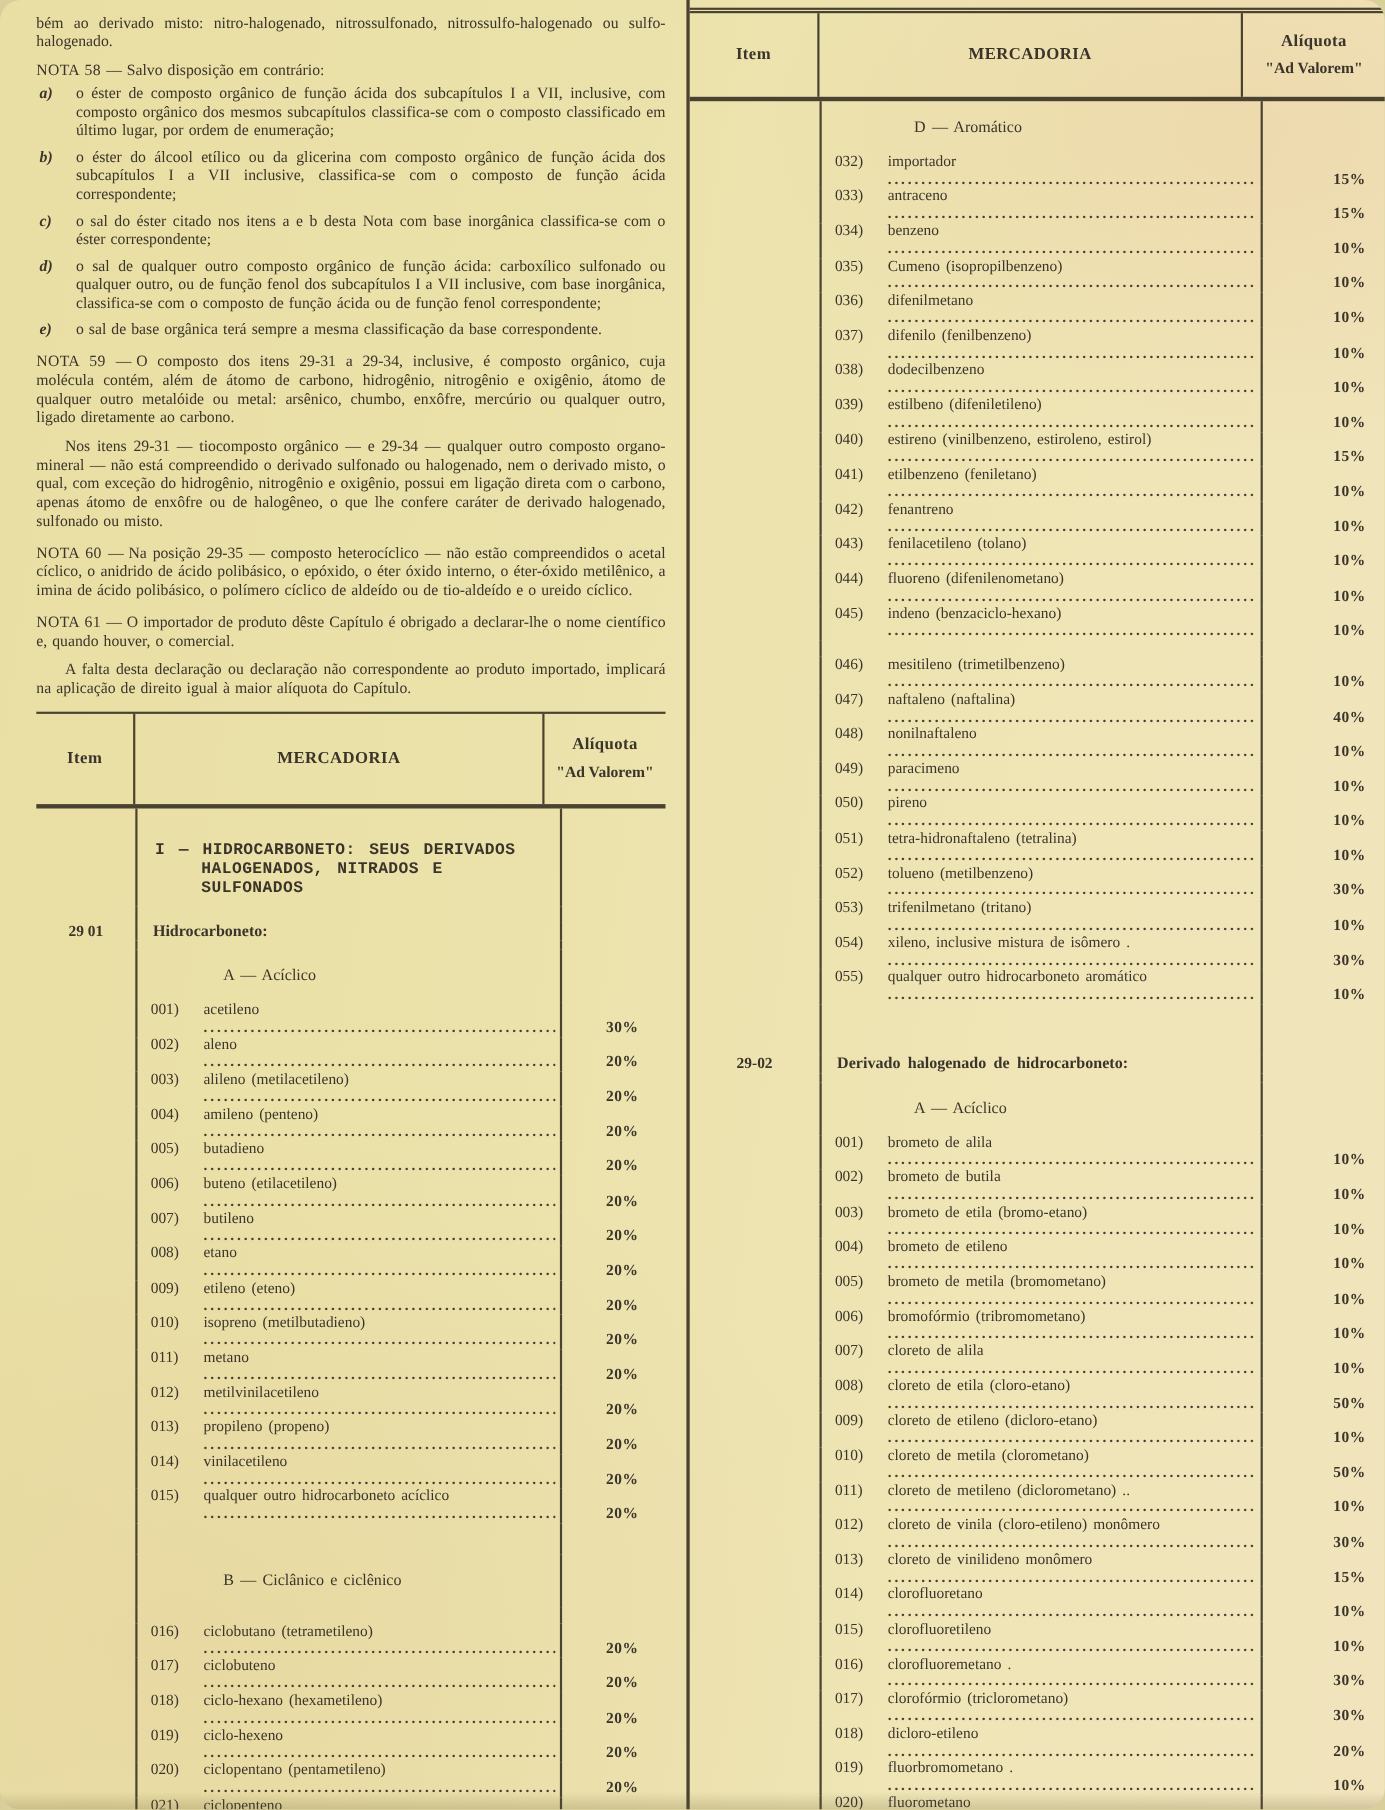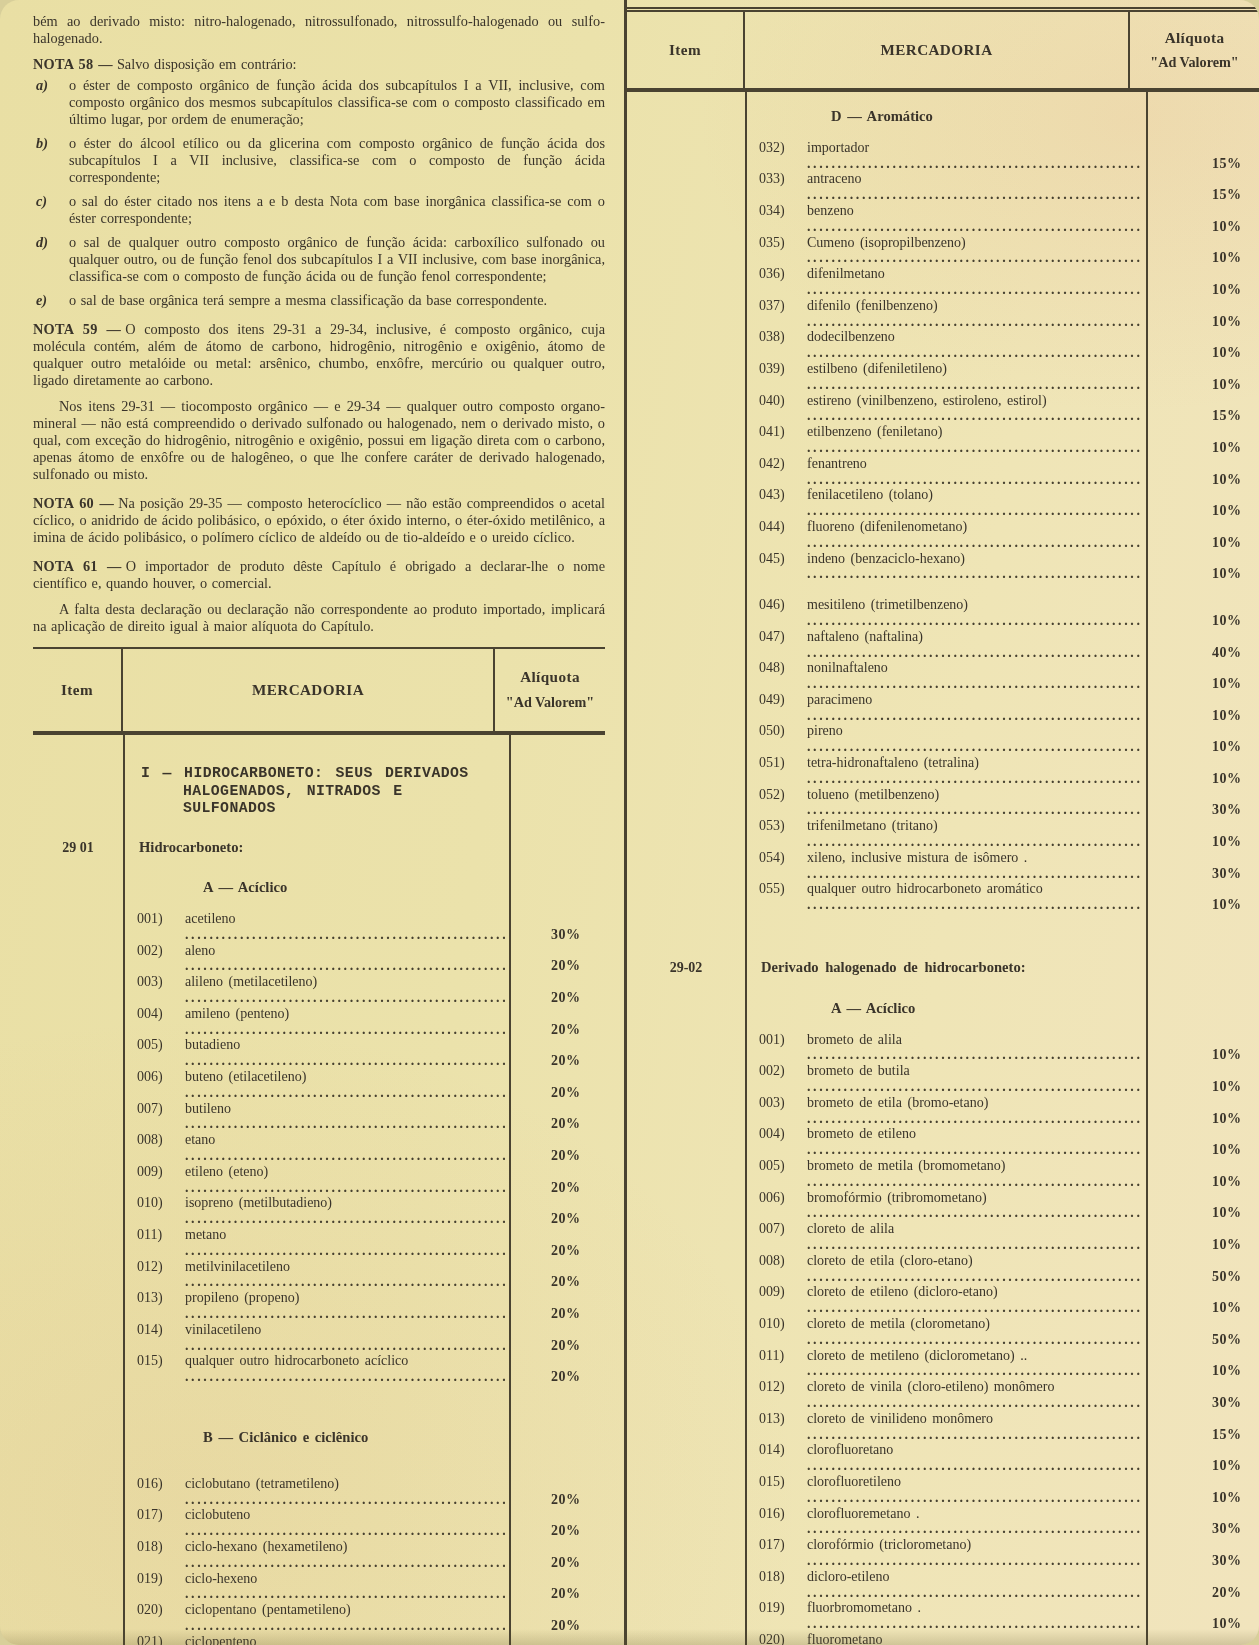--- a/index.html
+++ b/index.html
@@ -28,21 +28,21 @@
     content:"";position:absolute;left:0;right:0;bottom:0;height:16px;
     background:linear-gradient(rgba(96,84,40,0), rgba(96,84,40,0.22));
     pointer-events:none;
   }
 
   
   .left-col{position:absolute;left:33px;top:13px;width:572px;}
   .notes{font-size:14.3px;line-height:17px;text-align:justify;word-spacing:1px;}
   .note-p{margin-bottom:9px;}
   .note-p.tight{margin-bottom:4px;}
-  .nlab{font-weight:700;letter-spacing:0.3px;margin-right:4px;}
+  .nlab{font-weight:400;letter-spacing:0.3px;margin-right:4px;}
   .nli{display:flex;margin-bottom:7px;}
   .nli .mk{flex:none;width:36px;padding-left:3px;font-style:italic;font-weight:700;}
   .nli .bd{flex:1;text-align:justify;}
   .p-indent{text-indent:26px;}
 
   
   .tbl{font-size:14px;line-height:15.8px;}
   .trow{display:flex;align-items:stretch;}
   .c-code{flex:none;text-align:center;font-weight:700;padding-top:1px;}
   .c-main{
@@ -50,21 +50,21 @@
     border-left:2px solid var(--rule);border-right:2px solid var(--rule);
     padding:0 4px 0 12px;min-height:4px;
   }
   .c-pct{flex:1;display:flex;align-items:flex-end;font-weight:700;letter-spacing:0.5px;}
   .lbl{display:block;overflow:hidden;padding-left:48px;text-indent:-48px;word-spacing:2px;}
   .lbl::after{
     content:" ..........................................................................................................................";
     white-space:nowrap;letter-spacing:2.6px;font-weight:600;color:var(--ink-soft);
   }
   .c-num{display:inline-block;min-width:48px;text-indent:0;}
-  .c-sec{display:block;font-weight:700;font-size:14.6px;margin:17px 0 15px 66px;word-spacing:2px;}
+  .c-sec{display:block;font-weight:400;font-size:14.6px;margin:17px 0 15px 66px;word-spacing:2px;}
   .c-grp{display:block;font-weight:700;font-size:14.6px;word-spacing:3px;padding-left:2px;}
   .c-big{
     display:block;font-weight:700;font-size:14.8px;letter-spacing:0.4px;word-spacing:3px;
     margin:30px 0 6px 4px;padding-left:42px;text-indent:-42px;line-height:17.5px;font-family:Liberation Mono, monospace;
   }
   .trow.gap{min-height:15px;}
   .trow.gap-sm{min-height:8px;}
   .trow.gap-lg{min-height:28px;}
   .trow.gap-xl{min-height:46px;}
 

